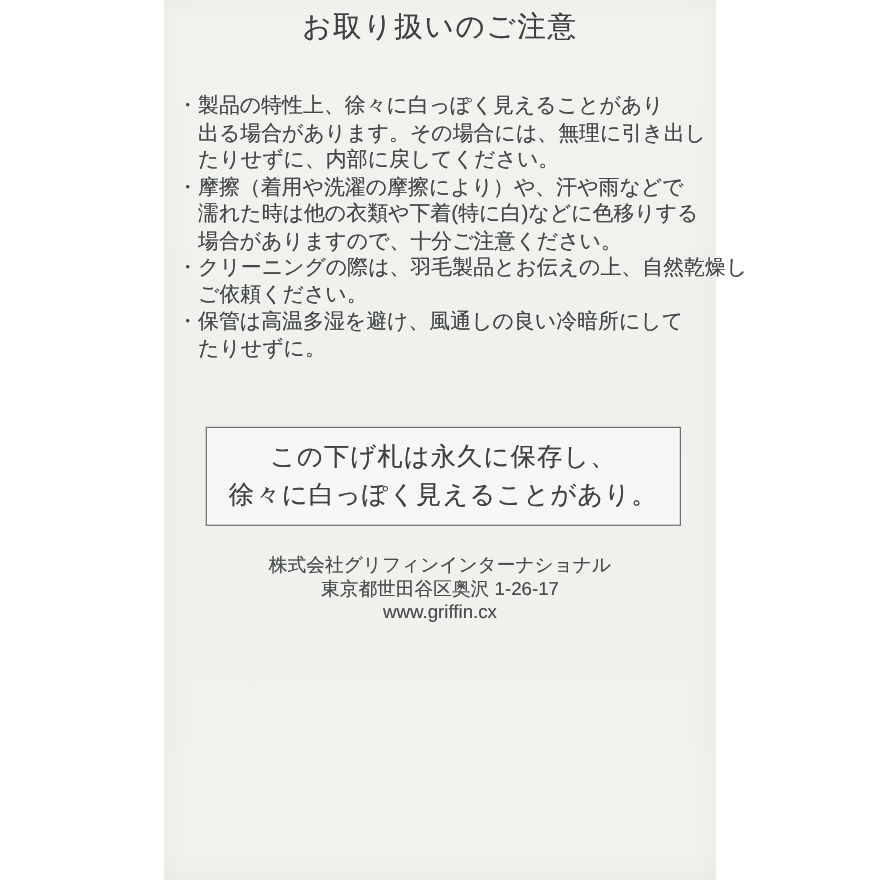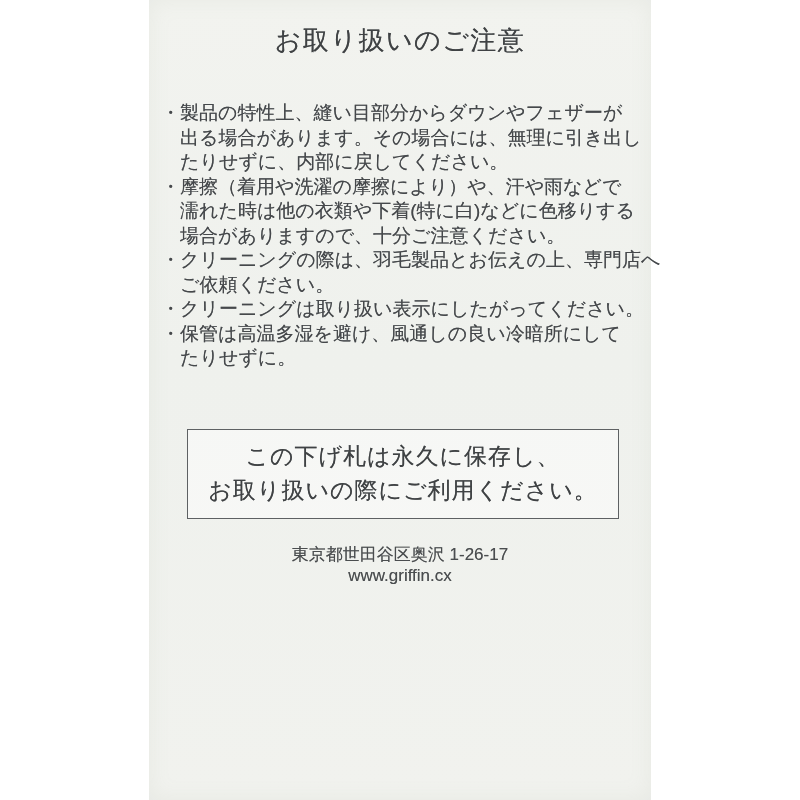--- a/index.html
+++ b/index.html
@@ -22,21 +22,21 @@
     left: 149px;
     top: 0;
     width: 502px;
     height: 800px;
     background: linear-gradient(180deg, #f2f3ef 0%, #eff1ed 45%, #f1f2ee 100%);
     box-shadow: inset 0 0 22px rgba(150,158,140,0.10);
     box-sizing: border-box;
   }
   .tag-title {
     margin: 0;
-    padding-top: 24px;
+    padding-top: 8px;
     text-align: center;
     font-size: 26px;
     line-height: 32px;
     font-weight: 400;
     letter-spacing: 1.5px;
     color: #3f4244;
     text-shadow: 0 0 0.6px rgba(63,66,68,0.7);
   }
   .notices {
     margin: 45px 2px 0 12px;
@@ -82,37 +82,37 @@
 </style>
 </head>
 <body>
 
 <div class="photo">
   <div class="paper">
 
     <h1 class="tag-title">お取り扱いのご注意</h1>
 
     <div class="notices">
-      <p class="notice">・製品の特性上、縫い目部分からダウンやフェザーが
+      <p class="notice">・製品の特性上、徐々に白っぽく見えることがあり
 出る場合があります。その場合には、無理に引き出し
 たりせずに、内部に戻してください。</p>
       <p class="notice">・摩擦（着用や洗濯の摩擦により）や、汗や雨などで
 濡れた時は他の衣類や下着(特に白)などに色移りする
 場合がありますので、十分ご注意ください。</p>
-      <p class="notice">・クリーニングの際は、羽毛製品とお伝えの上、専門店へ
+      <p class="notice">・クリーニングの際は、羽毛製品とお伝えの上、自然乾燥し
 ご依頼ください。</p>
-      <p class="notice">・クリーニングは取り扱い表示にしたがってください。</p>
       <p class="notice">・保管は高温多湿を避け、風通しの良い冷暗所にして
 たりせずに。</p>
     </div>
 
     <div class="keep-box">
       <p>この下げ札は永久に保存し、</p>
-      <p>お取り扱いの際にご利用ください。</p>
+      <p>徐々に白っぽく見えることがあり。</p>
     </div>
 
     <div class="footer">
+      <p>株式会社グリフィンインターナショナル</p>
       <p>東京都世田谷区奥沢 1-26-17</p>
       <p>www.griffin.cx</p>
     </div>
 
   </div>
 </div>
 
 </body></html>

